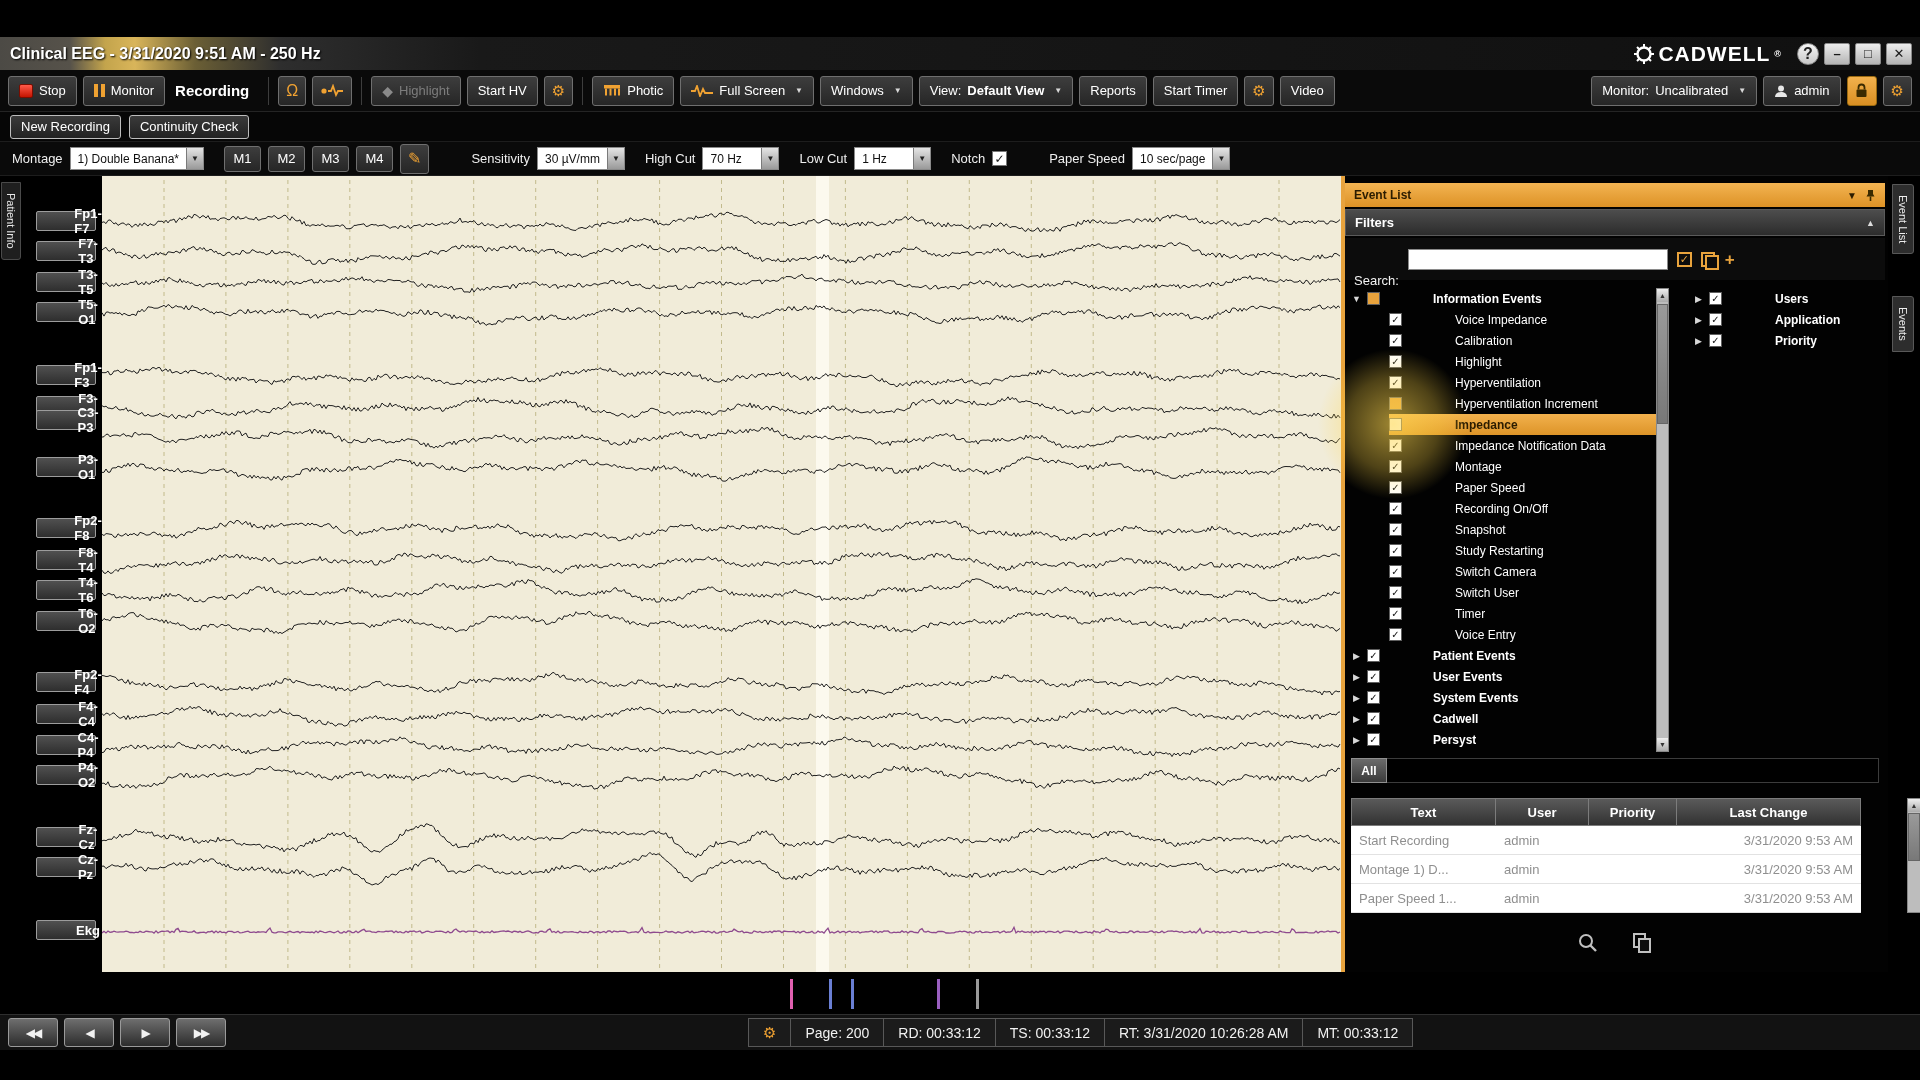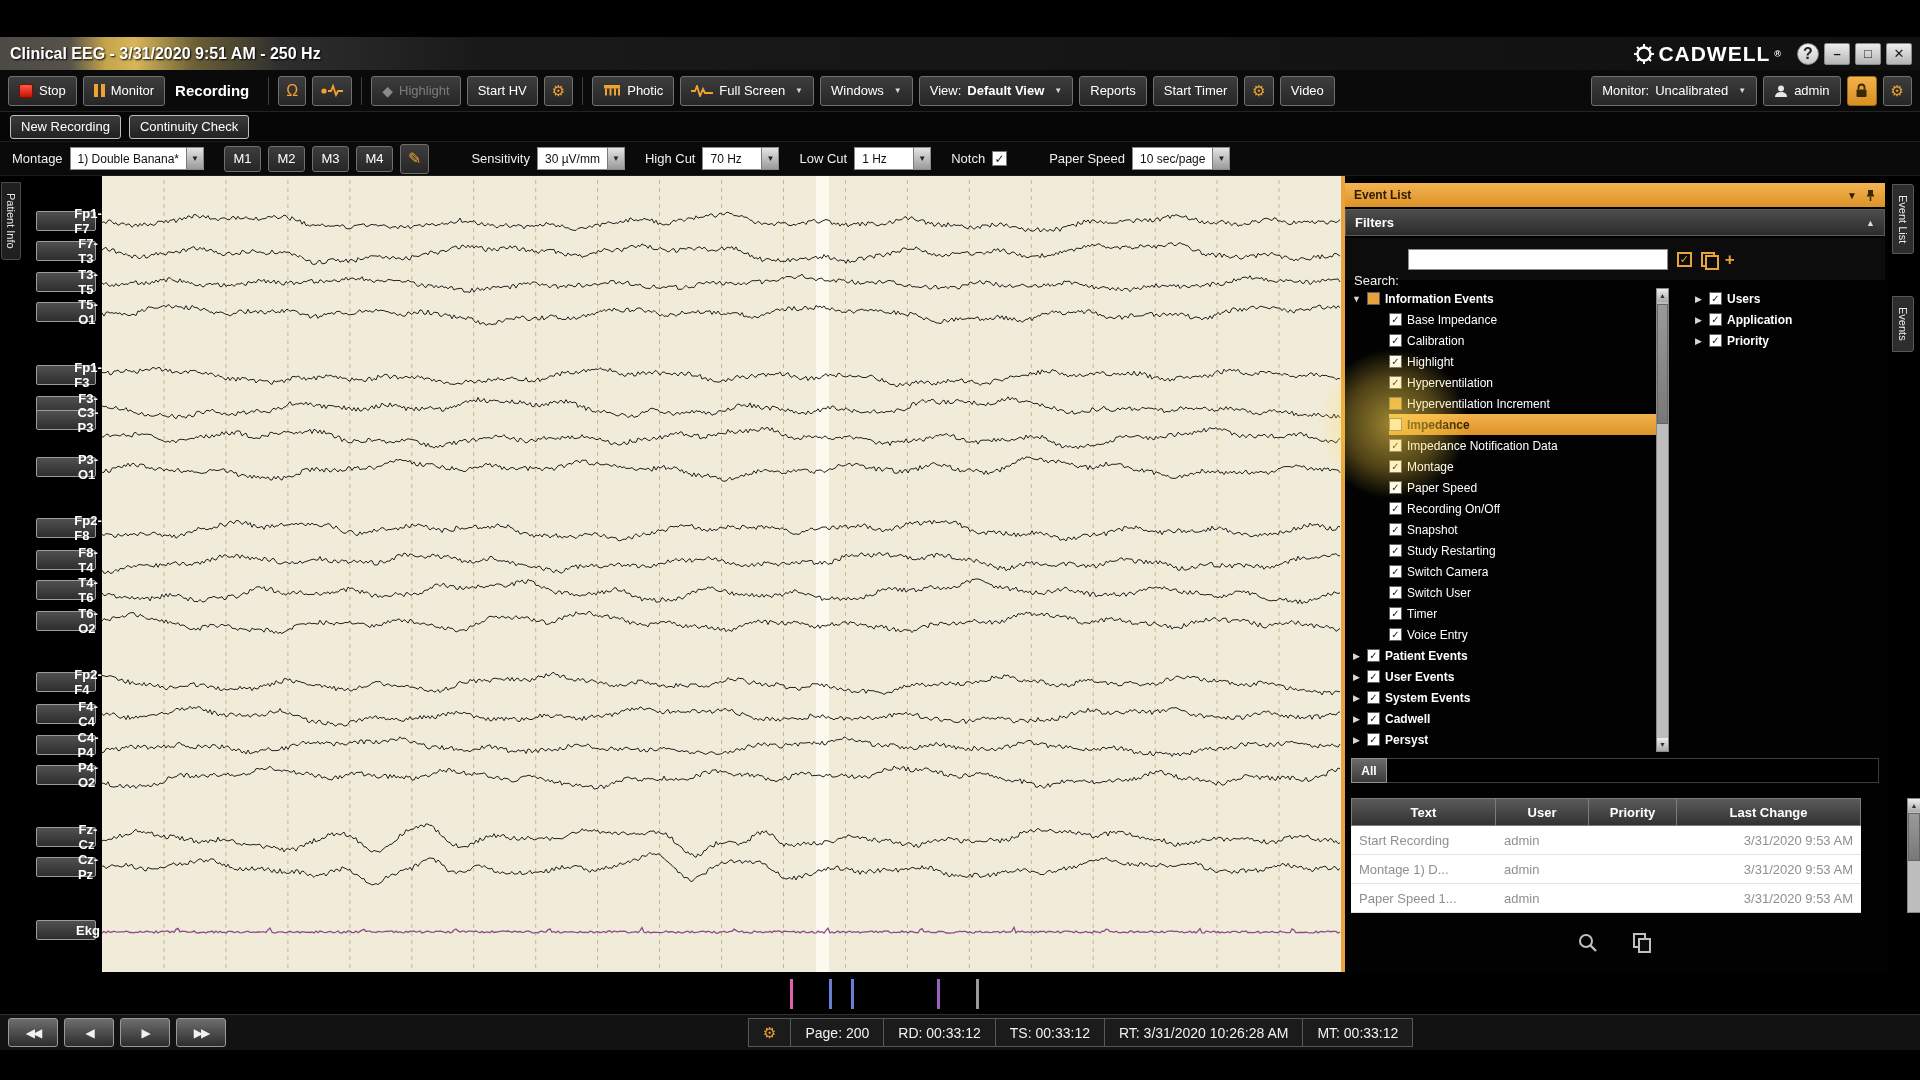--- a/index.html
+++ b/index.html
@@ -75,21 +75,21 @@
   .tree-left{position:absolute;left:6px;top:112px;width:322px;height:464px;}
   .tree-right{position:absolute;left:348px;top:112px;width:190px;}
   .tree-row{height:21px;display:flex;align-items:center;gap:5px;font-size:12px;color:#fff;cursor:default;}
   .tree-row .chev{width:11px;font-size:9px;color:#d8d8d8;text-align:center;flex:none;}
   .tree-row.root,.tree-row.group{font-weight:bold;}
   .tree-row.sub{margin-left:38px;width:270px;}
   .tree-row.selected{background:linear-gradient(#f2b14d,#dd9428);color:#2b1c00;font-weight:bold;}
   .cb{width:13px;height:13px;background:#fff;border:1px solid #5f5f5f;flex:none;display:flex;align-items:center;justify-content:center;font-size:10px;color:#111;font-weight:bold;}
   .cb.checked::after{content:"✓";margin-top:-1px;}
   .cb.partial{background:#e8a33d;}
-  .tlabel{white-space:nowrap;overflow:hidden;}
+  .tlabel{white-space:nowrap;overflow:hidden;margin-left:48px;}
   .vscroll{position:absolute;right:0;top:0;width:13px;height:464px;background:#bdbdbd;border:1px solid #888;}
   .vscroll .sarr{height:13px;background:linear-gradient(#eee,#aaa);color:#333;font-size:7px;display:flex;align-items:center;justify-content:center;}
   .vscroll .sarr.bot{position:absolute;bottom:0;left:0;right:0;}
   .vscroll .sthumb{position:absolute;left:0;right:0;top:15px;height:120px;background:linear-gradient(#9a9a9a,#787878);border:1px solid #666;}
   .glow{position:absolute;left:-36px;top:58px;width:156px;height:156px;pointer-events:none;z-index:4;
     background:radial-gradient(circle,rgba(255,216,80,.62) 0%,rgba(255,214,70,.30) 42%,rgba(255,214,70,0) 68%);}
 
   .el-all{position:absolute;left:6px;top:582px;width:528px;height:25px;display:flex;}
   .all-btn{width:36px;background:linear-gradient(#6b6b6b,#3b3b3b);border:1px solid #909090;font-size:12px;font-weight:bold;display:flex;align-items:center;justify-content:center;color:#fff;}
   .all-input{flex:1;background:#000;border:1px solid #3c3c3c;border-left:none;}
@@ -389,21 +389,21 @@
 
       <div class="tree-left" id="tree-left">
         <div class="glow"></div>
       <div class="tree-row root">
             <span class="chev">▼</span>
             <span class="cb partial"></span>
             <span class="tlabel">Information Events</span>
           </div>
           <div class="tree-row sub">
             <span class="cb checked"></span>
-            <span class="tlabel">Base Impedance</span>
+            <span class="tlabel">Voice Impedance</span>
           </div>
           <div class="tree-row sub">
             <span class="cb checked"></span>
             <span class="tlabel">Calibration</span>
           </div>
           <div class="tree-row sub">
             <span class="cb checked"></span>
             <span class="tlabel">Highlight</span>
           </div>
           <div class="tree-row sub">

